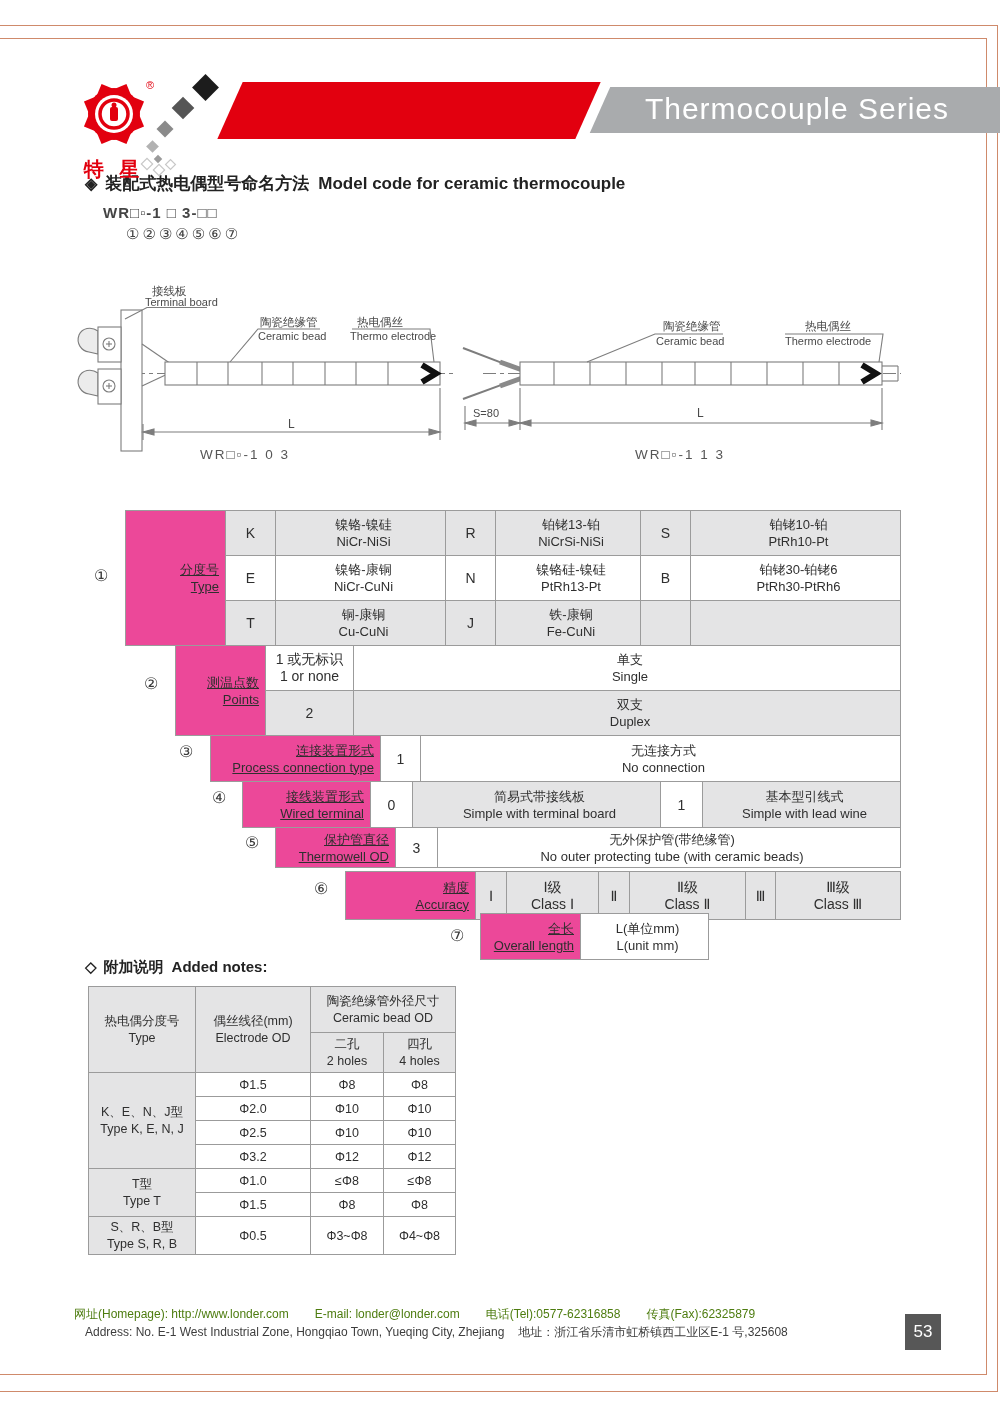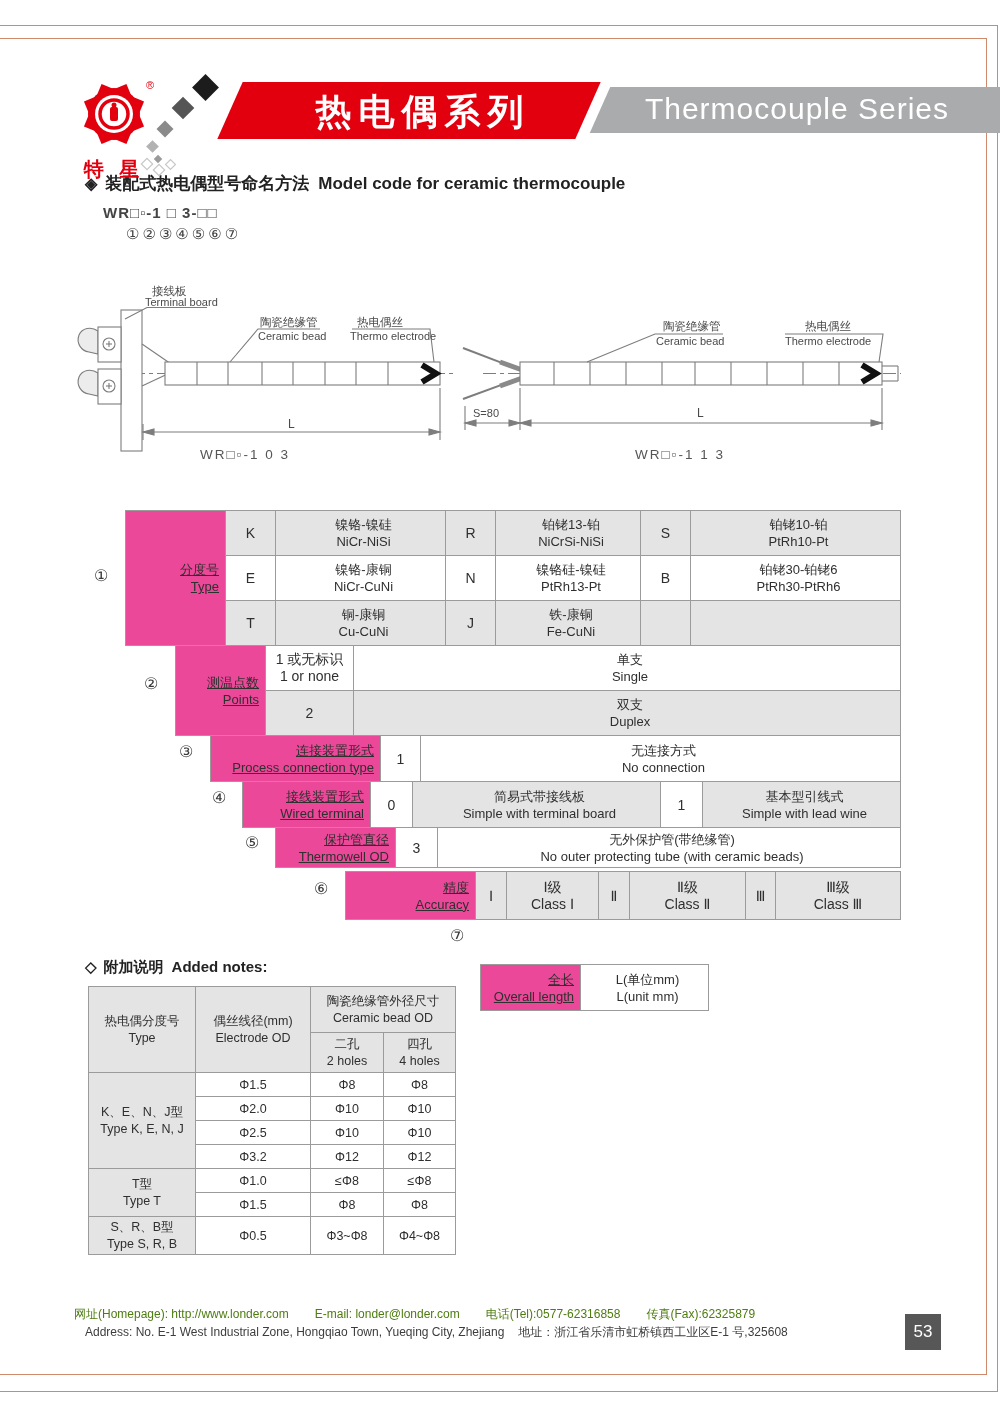--- a/index.html
+++ b/index.html
@@ -90,21 +90,20 @@
     <rect x="13" y="74" width="9" height="9" transform="rotate(45 17.5 78.5)" fill="#b2b2b2"></rect>
     <g fill="none" stroke="#c8c8c8" stroke-width="1.2">
       <rect x="8" y="92" width="8" height="8" transform="rotate(45 12 96)"></rect>
       <rect x="20" y="98" width="8" height="8" transform="rotate(45 24 102)"></rect>
       <rect x="32" y="93" width="7" height="7" transform="rotate(45 35.5 96.5)"></rect>
     </g>
     <rect x="20" y="88" width="6" height="6" transform="rotate(45 23 91)" fill="#9a9a9a"></rect>
   </svg>
 
   <div class="banner-red"></div>
-  <div class="banner-red-text">热电偶系列</div>
   <div class="banner-gray"></div>
   <div class="banner-gray-text">Thermocouple Series</div>
 
   <div class="sec-title">
     <span class="b">◈</span><span>装配式热电偶型号命名方法</span><span class="en">Model code for ceramic thermocouple</span>
   </div>
   <div class="code-line">WR□▫-1 □ 3-□□</div>
   <div class="code-digits">①②③④⑤⑥⑦</div>
 
   <svg class="diag" style="left:62px;top:278px" width="405" height="178" viewBox="0 0 405 178">
@@ -399,21 +398,21 @@
       <td class="code g">Ⅲ</td>
       <td class="code g tl">
         <div>Ⅲ级</div>
             <div>Class Ⅲ</div>
           </td>
     </tr>
   </tbody>
     </table>
 
   <span class="cnum" style="left:450px;top:926px">⑦</span>
-  <table class="mtable" style="left:480px;top:964px;width:228px">
+  <table class="mtable" style="left:480px;top:913px;width:228px">
     <colgroup>
         <col style="width:100px">
         <col style="width:128px">
       </colgroup>
     <tbody>
         <tr style="height:46px">
       <td class="lab tl">
         <div>全长</div>
             <div>Overall length</div>
           </td>

